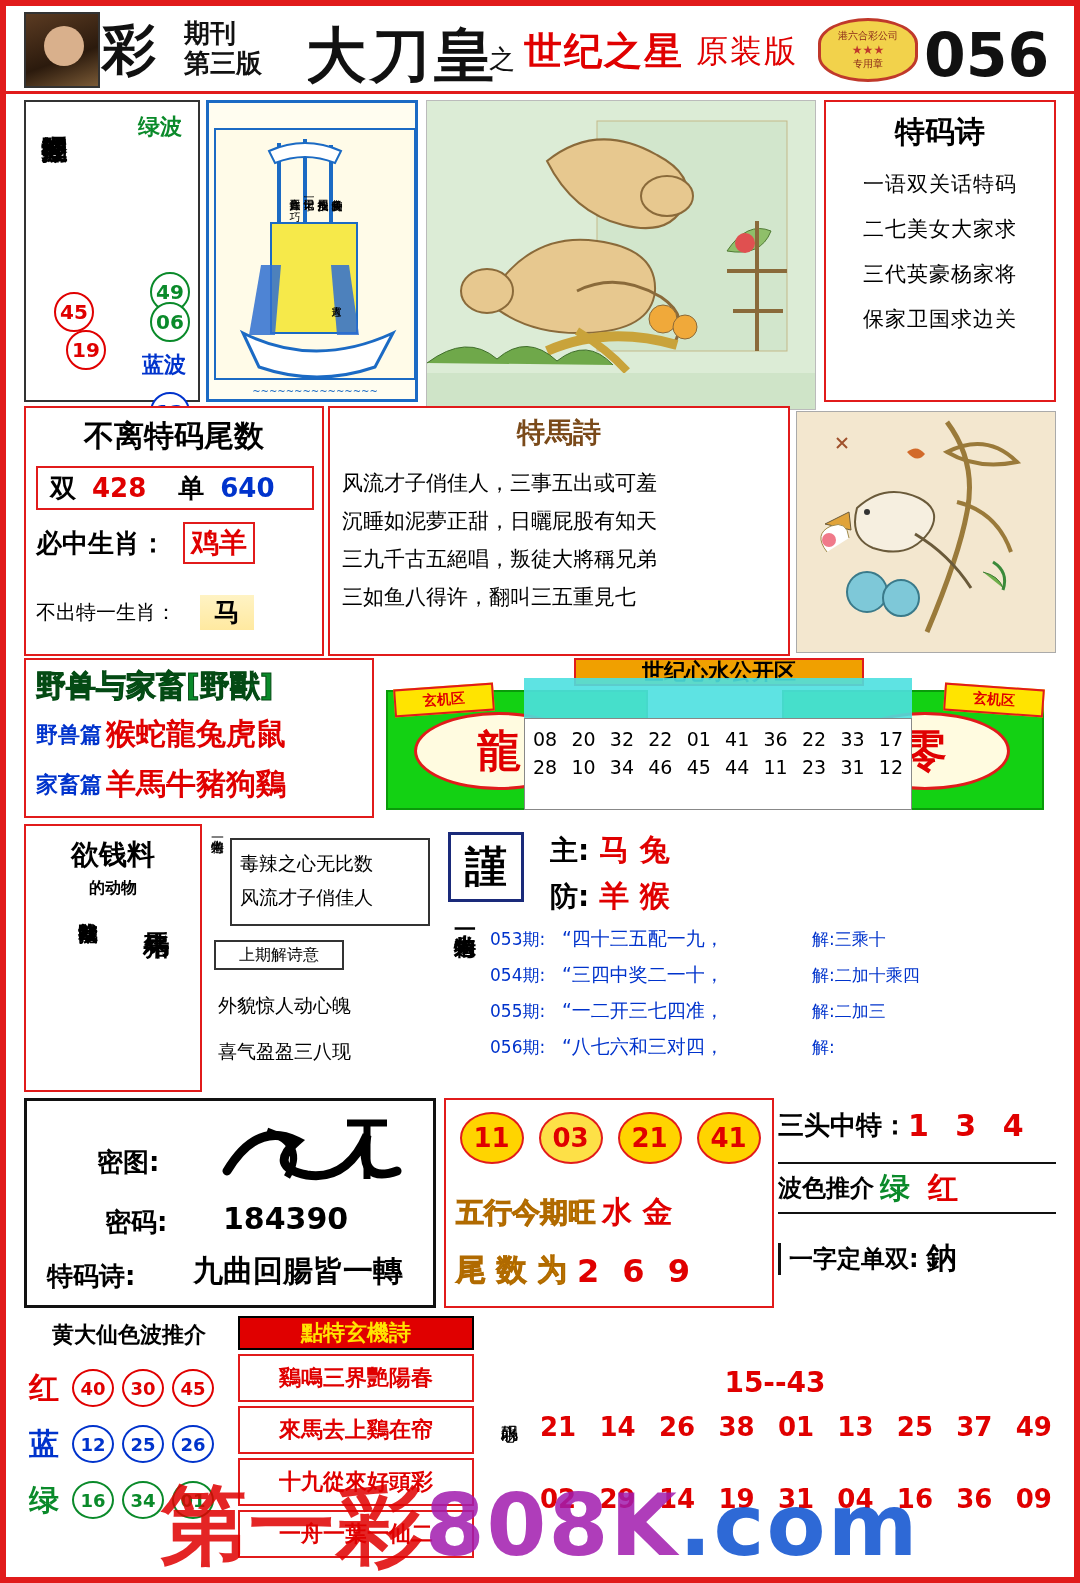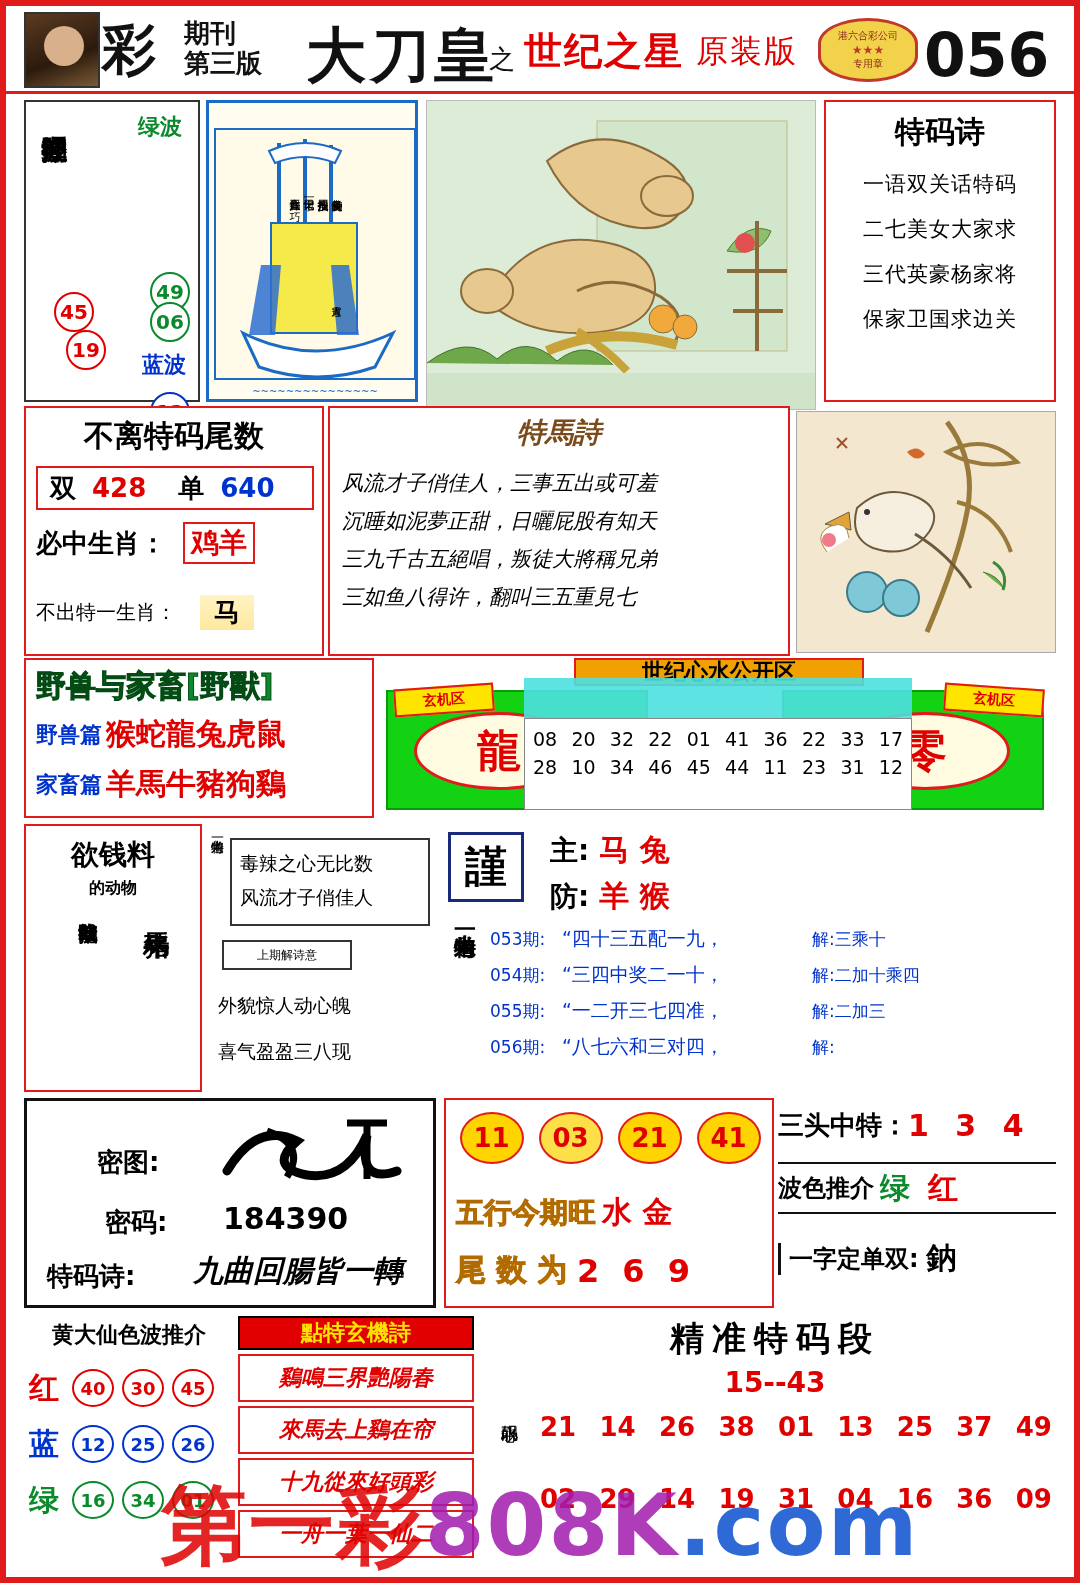--- a/index.html
+++ b/index.html
@@ -6,21 +6,21 @@
   body{font-family:"DejaVu Sans","Liberation Sans",sans-serif;}
   #page{position:relative;width:1080px;height:1583px;background:#fff;border:6px solid #e11b1b;box-sizing:border-box;overflow:hidden;}
   .abs{position:absolute;box-sizing:border-box;}
   .ctr{display:flex;align-items:center;justify-content:center;text-align:center;}
   .col{display:flex;flex-direction:column;}
   .vert{writing-mode:vertical-rl;text-orientation:upright;}
   .red{color:#e00000;}
   .blue{color:#0033cc;}
   .green{color:#0a8a2a;}
   .b{font-weight:bold;}
-  .serif{font-family:"DejaVu Serif","Liberation Serif",serif;font-style:italic;}
+  .serif{font-family:"DejaVu Serif","Liberation Serif",serif;}
 
   
   #header{left:0;top:0;width:1068px;height:88px;background:#fff;border-bottom:3px solid #e11b1b;}
   #portrait{left:18px;top:6px;width:76px;height:76px;background:linear-gradient(160deg,#5b3b22,#2b1a0d 60%,#7a5a36);border:2px solid #333;}
   #portrait:after{content:"";position:absolute;left:18px;top:12px;width:40px;height:40px;border-radius:50%;background:#d9b08c;}
   .hdr-cai{left:96px;top:8px;font-size:54px;font-weight:bold;color:#111;}
   .hdr-qk{left:178px;top:12px;font-size:26px;font-weight:bold;color:#111;line-height:30px;}
   .hdr-dao{left:300px;top:10px;font-size:60px;font-weight:bold;color:#111;letter-spacing:4px;}
   .hdr-zhi{left:483px;top:36px;font-size:26px;color:#111;}
   .hdr-star{left:518px;top:20px;font-size:38px;font-weight:bold;color:#e00000;letter-spacing:2px;}
@@ -267,21 +267,21 @@
     <div class="abs vert b" style="left:52px;top:82px;font-size:19px;line-height:22px;height:170px;">欲錢找能吃草</div>
     <div class="abs vert b" style="left:116px;top:86px;font-size:26px;line-height:30px;">馬豬牛</div>
   </div>
 
   <div class="abs" id="daorenBox">
     <div class="abs vert" style="left:4px;top:6px;font-size:13px;line-height:15px;height:120px;">道人一句中特</div>
     <div class="abs" style="left:24px;top:14px;width:200px;height:88px;border:2px solid #333;padding:6px 8px;">
       <div style="font-size:19px;line-height:34px">毒辣之心无比数</div>
       <div style="font-size:19px;line-height:34px">风流才子俏佳人</div>
     </div>
-    <div class="abs" style="left:16px;top:116px;width:130px;height:30px;border:2px solid #333;display:flex;align-items:center;justify-content:center;font-size:12px;">上期解诗意</div>
+    <div class="abs" style="left:8px;top:116px;width:130px;height:30px;border:2px solid #333;display:flex;align-items:center;justify-content:center;font-size:16px;">上期解诗意</div>
     <div class="abs" style="left:12px;top:158px;font-size:19px;line-height:46px">外貌惊人动心魄</div>
     <div class="abs" style="left:12px;top:204px;font-size:19px;line-height:46px">喜气盈盈三八现</div>
   </div>
 
   <div class="abs" id="jinBox">
     <div class="abs ctr b" style="left:8px;top:8px;width:76px;height:70px;border:3px solid #1a2a7a;font-size:42px;">謹</div>
     <div class="abs" style="left:110px;top:6px;display:flex;align-items:center;gap:10px;">
       <span class="b" style="font-size:28px">主:</span>
       <span class="b red" style="font-size:30px">马 兔</span>
     </div>
@@ -389,21 +389,20 @@
     <div class="abs ctr b" style="left:0;top:0;width:236px;height:34px;background:#e00000;color:#ffe400;font-size:22px;border:2px solid #000;">點特玄機詩</div>
     <div class="abs" style="left:0;top:38px;width:236px;">
       <div class="ctr b serif" style="height:44px;border:2px solid #e11b1b;font-size:22px;color:#e00000;margin-bottom:4px">鷄鳴三界艷陽春</div>
       <div class="ctr b serif" style="height:44px;border:2px solid #e11b1b;font-size:22px;color:#e00000;margin-bottom:4px">來馬去上鷄在帘</div>
       <div class="ctr b serif" style="height:44px;border:2px solid #e11b1b;font-size:22px;color:#e00000;margin-bottom:4px">十九從來好頭彩</div>
       <div class="ctr b serif" style="height:44px;border:2px solid #e11b1b;font-size:22px;color:#e00000;">一舟一葉一仙二</div>
     </div>
   </div>
 
   <div class="abs" id="jingBox">
-    <div class="abs b" style="left:0;top:0;width:100%;text-align:center;font-size:34px;letter-spacing:8px;">精准特码段</div>
     <div class="abs b red" style="left:0;top:50px;width:100%;text-align:center;font-size:28px;">15--43</div>
     <div class="abs vert" style="left:6px;top:96px;font-size:17px;line-height:20px;height:120px;">心水靓码</div>
     <div class="abs" style="left:46px;top:96px;width:512px;display:flex;justify-content:space-between;font-size:26px;font-weight:bold;color:#e00000;">
       <span>21</span>
       <span>14</span>
       <span>26</span>
       <span>38</span>
       <span>01</span>
       <span>13</span>
       <span>25</span>

